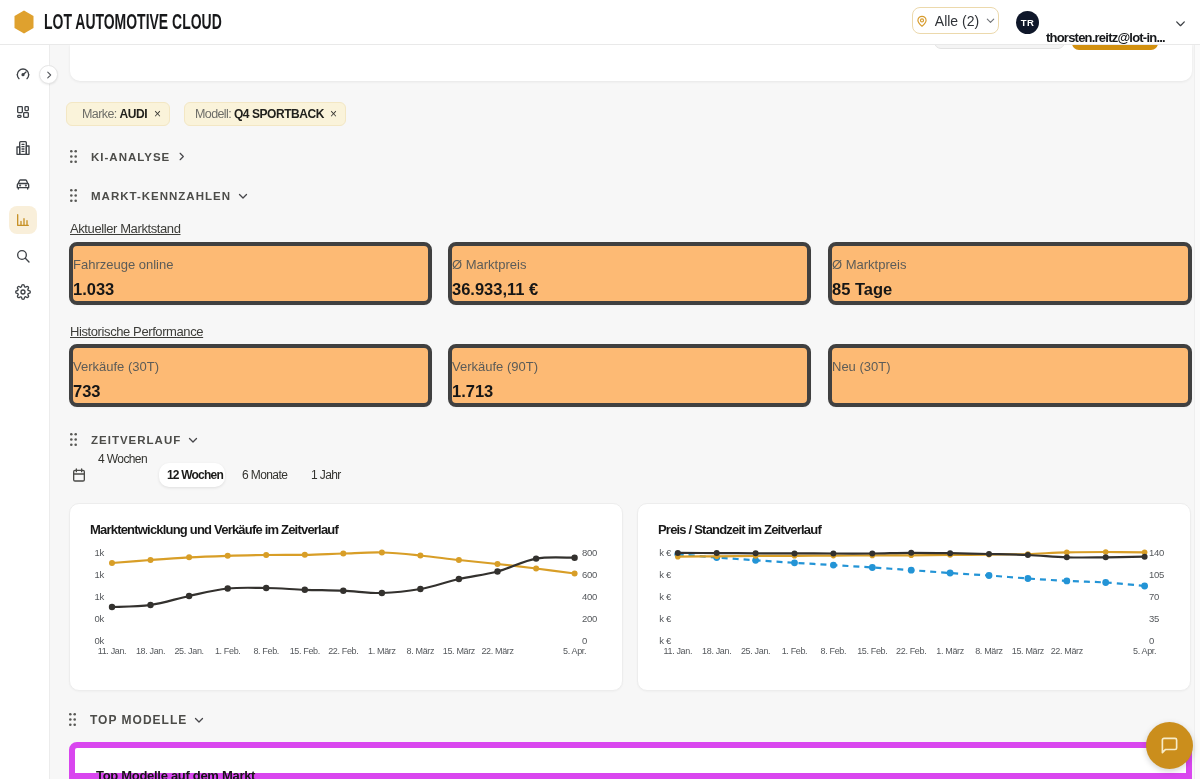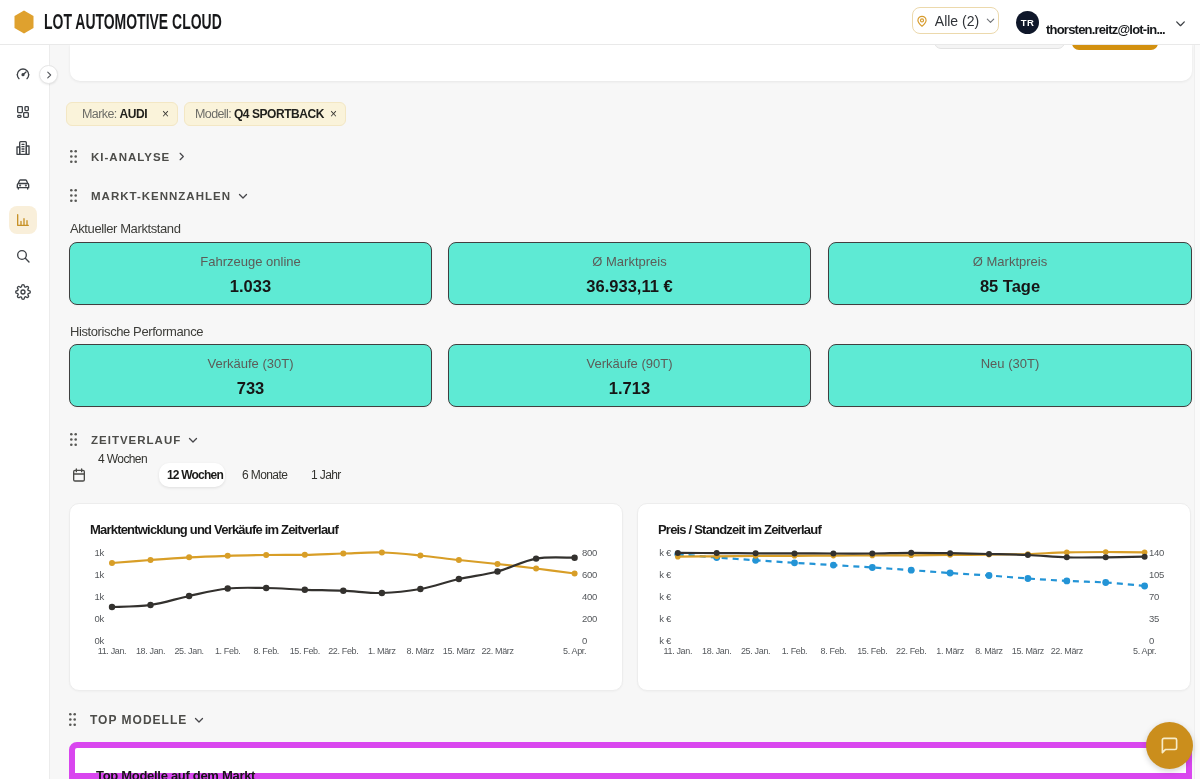--- a/index.html
+++ b/index.html
@@ -7,21 +7,21 @@
 html,body { width:1200px; height:779px; overflow:hidden; }
 body { font-family:"Liberation Sans", sans-serif; background:#f7f7f7; position:relative; }
 .abs { position:absolute; }
 
 
 #header { position:absolute; left:0; top:0; width:1200px; height:45px; background:#fff; border-bottom:1px solid #e9e9e9; z-index:30; }
 #brand { position:absolute; left:44px; top:0; line-height:44px; font-size:22px; font-weight:700; color:#17181a; transform:scaleX(0.635); transform-origin:left center; white-space:nowrap; }
 #alle-btn { position:absolute; left:912px; top:7px; width:87px; height:27px; border:1px solid #ecd9ac; border-radius:8px; background:#fff; display:flex; align-items:center; justify-content:center; gap:6px;text-align:right; }
 #alle-btn span { font-size:14px; color:#2f3237; }
 #avatar { position:absolute; left:1016px; top:11px; width:23px; height:23px; border-radius:50%; background:#0f172a; color:#fff; font-size:9.5px; font-weight:700; text-align:center; line-height:23px; letter-spacing:0.3px; }
-#email { position:absolute; left:1046px; top:8px; line-height:44px; font-size:13px; font-weight:700; letter-spacing:-0.78px; color:#16181b; white-space:nowrap; }
+#email { position:absolute; left:1046px; top:16px; line-height:44px; font-size:13px; font-weight:700; letter-spacing:-0.78px; color:#16181b; white-space:nowrap; }
 
 
 #sidebar { position:absolute; left:0; top:45px; width:50px; height:734px; background:#fff; border-right:1px solid #ececec; z-index:20; }
 .sicon { position:absolute; left:15px; width:16px; height:16px; }
 #side-hl { position:absolute; left:9px; top:161px; width:28px; height:28px; border-radius:8px; background:#f9efda; }
 #collapse { position:absolute; left:39px; top:65px; width:19px; height:19px; border-radius:50%; background:#fff; border:1px solid #e6e6e6; box-shadow:0 1px 2px rgba(0,0,0,0.08); z-index:25; display:flex; align-items:center; justify-content:center; }
 
 
 #content { position:absolute; left:50px; top:45px; width:1150px; height:734px; background:#f7f7f7; }
 #scrollstrip { position:absolute; left:1194px; top:45px; width:6px; height:734px; background:#fbfbfb; border-left:1px solid #efefef; }
@@ -29,44 +29,44 @@
 #tp-gray { position:absolute; left:864px; top:-15px; width:131px; height:19px; background:#f4f4f4; border:1px solid #e2e2e2; border-radius:7px; }
 #tp-gold { position:absolute; left:1002px; top:-14px; width:86px; height:19px; background:#d2900f; border-radius:7px; }
 
 .chip { position:absolute; top:102px; height:24px; background:#faf3da; border:1px solid #f3e7c4; border-radius:6px; display:flex; align-items:center; font-size:12.5px; letter-spacing:-0.6px; color:#6d6d68; white-space:nowrap; }
 .chip b { color:#21211d; font-weight:700; font-size:12px; letter-spacing:-0.45px; }
 .chip .x { color:#3a3a35; font-size:12px; font-weight:400; letter-spacing:0; margin-left:auto; }
 
 .sechead { position:absolute; height:13px; display:flex; align-items:center; gap:6px; }
 .sechead .txt { margin-left:8px; font-size:11.5px; font-weight:700; letter-spacing:1.0px; color:#4c4c49; }
 
-.kpi { position:absolute; width:363px; height:63px; background:#5eead4; border:1px solid #404040; border-radius:8px; box-shadow:0 1px 2px rgba(0,0,0,0.03); text-align:center; }
+.kpi { position:absolute; width:363px; height:63px; background:#fdba74; border:4px solid #404040; border-radius:8px; box-shadow:0 1px 2px rgba(0,0,0,0.03); }
 .kpi .lab { margin-top:12px; font-size:13px; line-height:14px; color:#5c5c58; }
 .kpi .val { margin-top:8px; font-size:16.5px; line-height:19px; font-weight:700; color:#161616; }
 
-.minilab { position:absolute; left:70px; font-size:13px; letter-spacing:-0.4px; color:#3d3d39; }
+.minilab { position:absolute; left:70px; font-size:13px; letter-spacing:-0.4px; color:#3d3d39;text-decoration:underline; }
 
 .seg { position:absolute; font-size:12px; letter-spacing:-0.6px; color:#33332f; white-space:nowrap; }
 #pill { position:absolute; left:159px; top:463px; width:66px; height:24px; background:#fff; border-radius:10px; box-shadow:0 1px 3px rgba(0,0,0,0.1); }
 
 .chart-card { position:absolute; top:503px; width:554px; height:188px; background:#fff; border:1px solid #ededed; border-radius:10px; box-shadow:0 1px 2px rgba(0,0,0,0.03); }
 .chart-title { position:absolute; left:20px; top:18px; font-size:13px; letter-spacing:-0.8px; font-weight:700; color:#191919; }
 
 #topmod-card { position:absolute; left:69px; top:742px; width:1123px; height:37px; background:#fff; border:6px solid #d946ef; border-radius:8px 8px 0 0; }
 #topmod-title { position:absolute; left:21px; top:20px; font-size:13px; letter-spacing:-0.3px; font-weight:700; color:#161616; }
 
 #fab { position:absolute; left:1146px; top:722px; width:47px; height:47px; border-radius:50%; background:#cb8e1c; box-shadow:0 2px 6px rgba(0,0,0,0.18); z-index:40; display:flex; align-items:center; justify-content:center; }
 </style>
 </head>
 <body>
 
 <div id="content"></div>
 <div id="scrollstrip"></div>
 
-<div class="chip" style="left:66px; width:112px; padding:0 8px 0 15px;text-align:right;">Marke:&nbsp;<b>AUDI</b><span class="x">×</span></div>
+<div class="chip" style="left:66px; width:104px; padding:0 8px 0 15px;text-align:right;">Marke:&nbsp;<b>AUDI</b><span class="x">×</span></div>
 <div class="chip" style="left:184px; width:162px; padding:0 8px 0 10px;">Modell:&nbsp;<b>Q4 SPORTBACK</b><span class="x">×</span></div>
 
 <div class="sechead" style="left:70px; top:150px;">
   <svg width="7" height="13" viewBox="0 0 7 13" fill="#585855">
       <circle cx="1.3" cy="1.3" r="1.3"></circle>
       <circle cx="5.7" cy="1.3" r="1.3"></circle>
       <circle cx="1.3" cy="6.5" r="1.3"></circle>
       <circle cx="5.7" cy="6.5" r="1.3"></circle>
       <circle cx="1.3" cy="11.7" r="1.3"></circle>
       <circle cx="5.7" cy="11.7" r="1.3"></circle>

